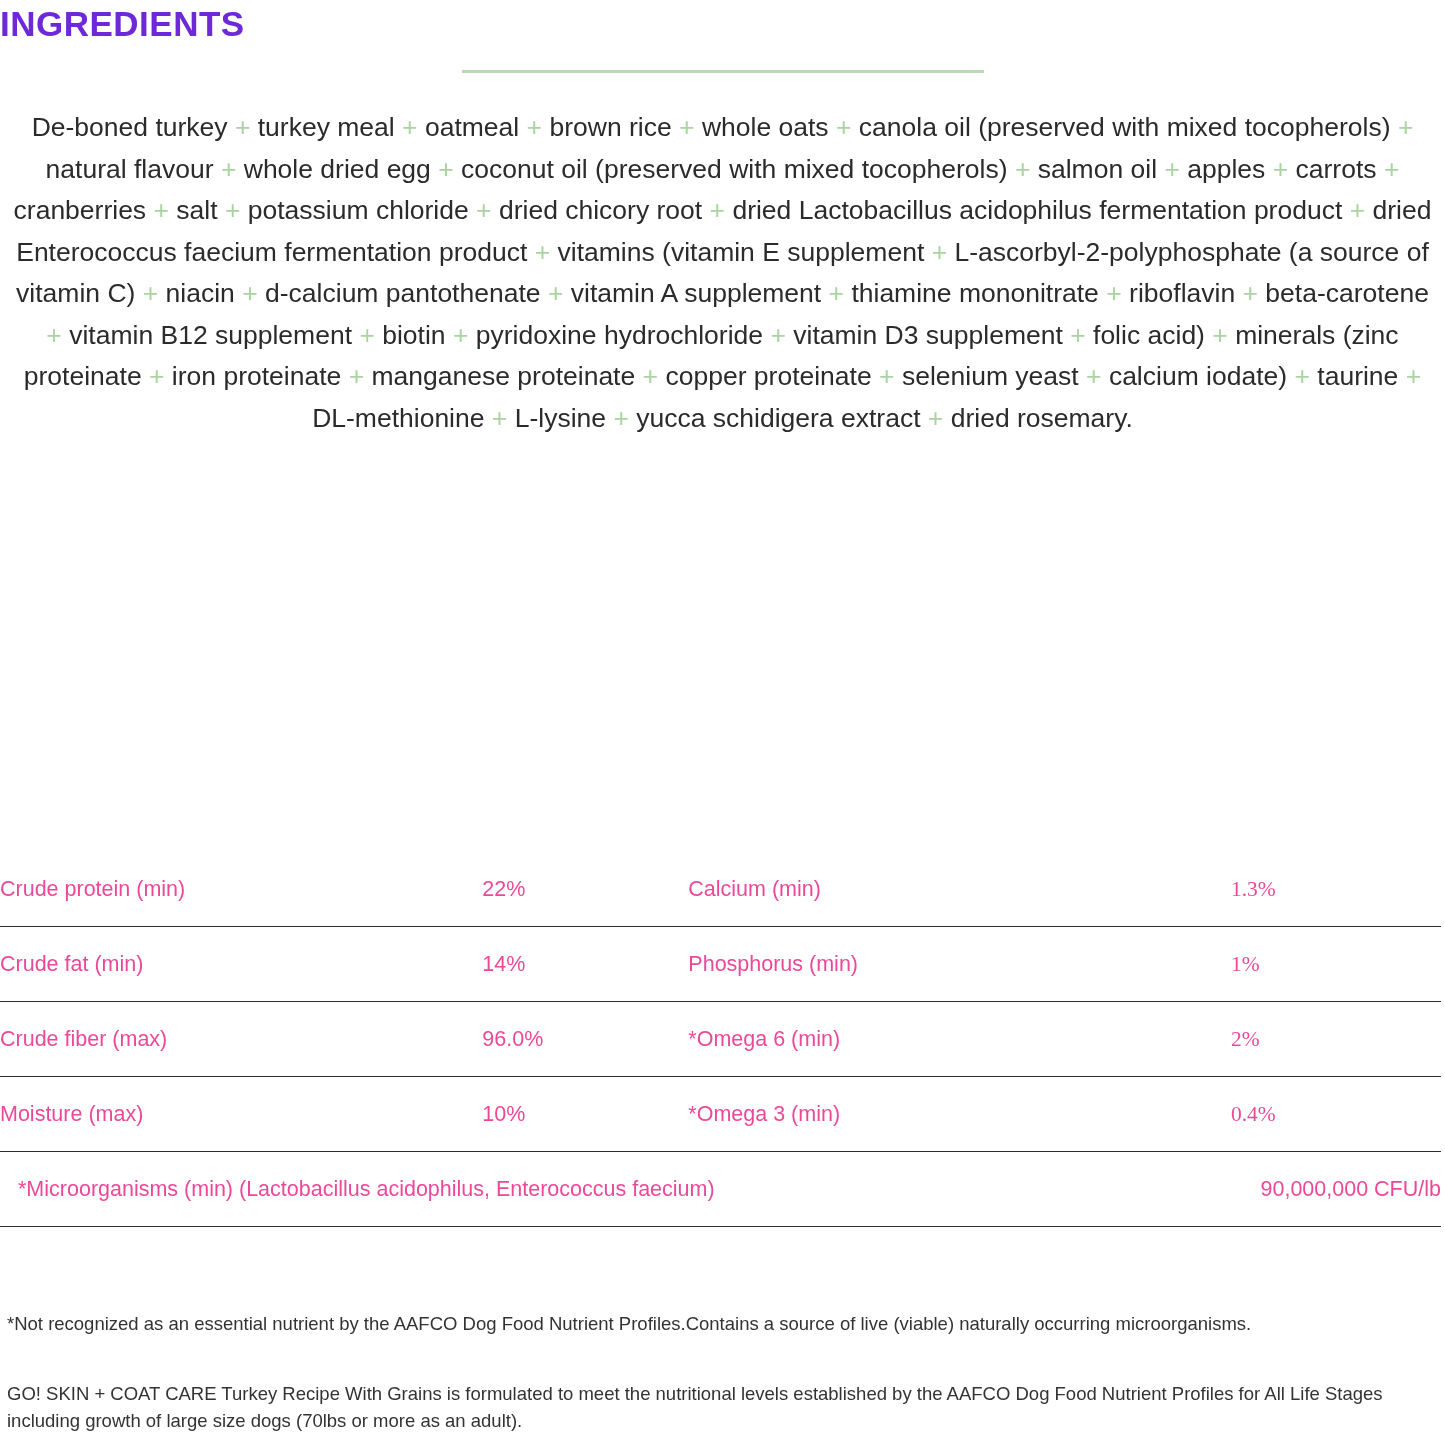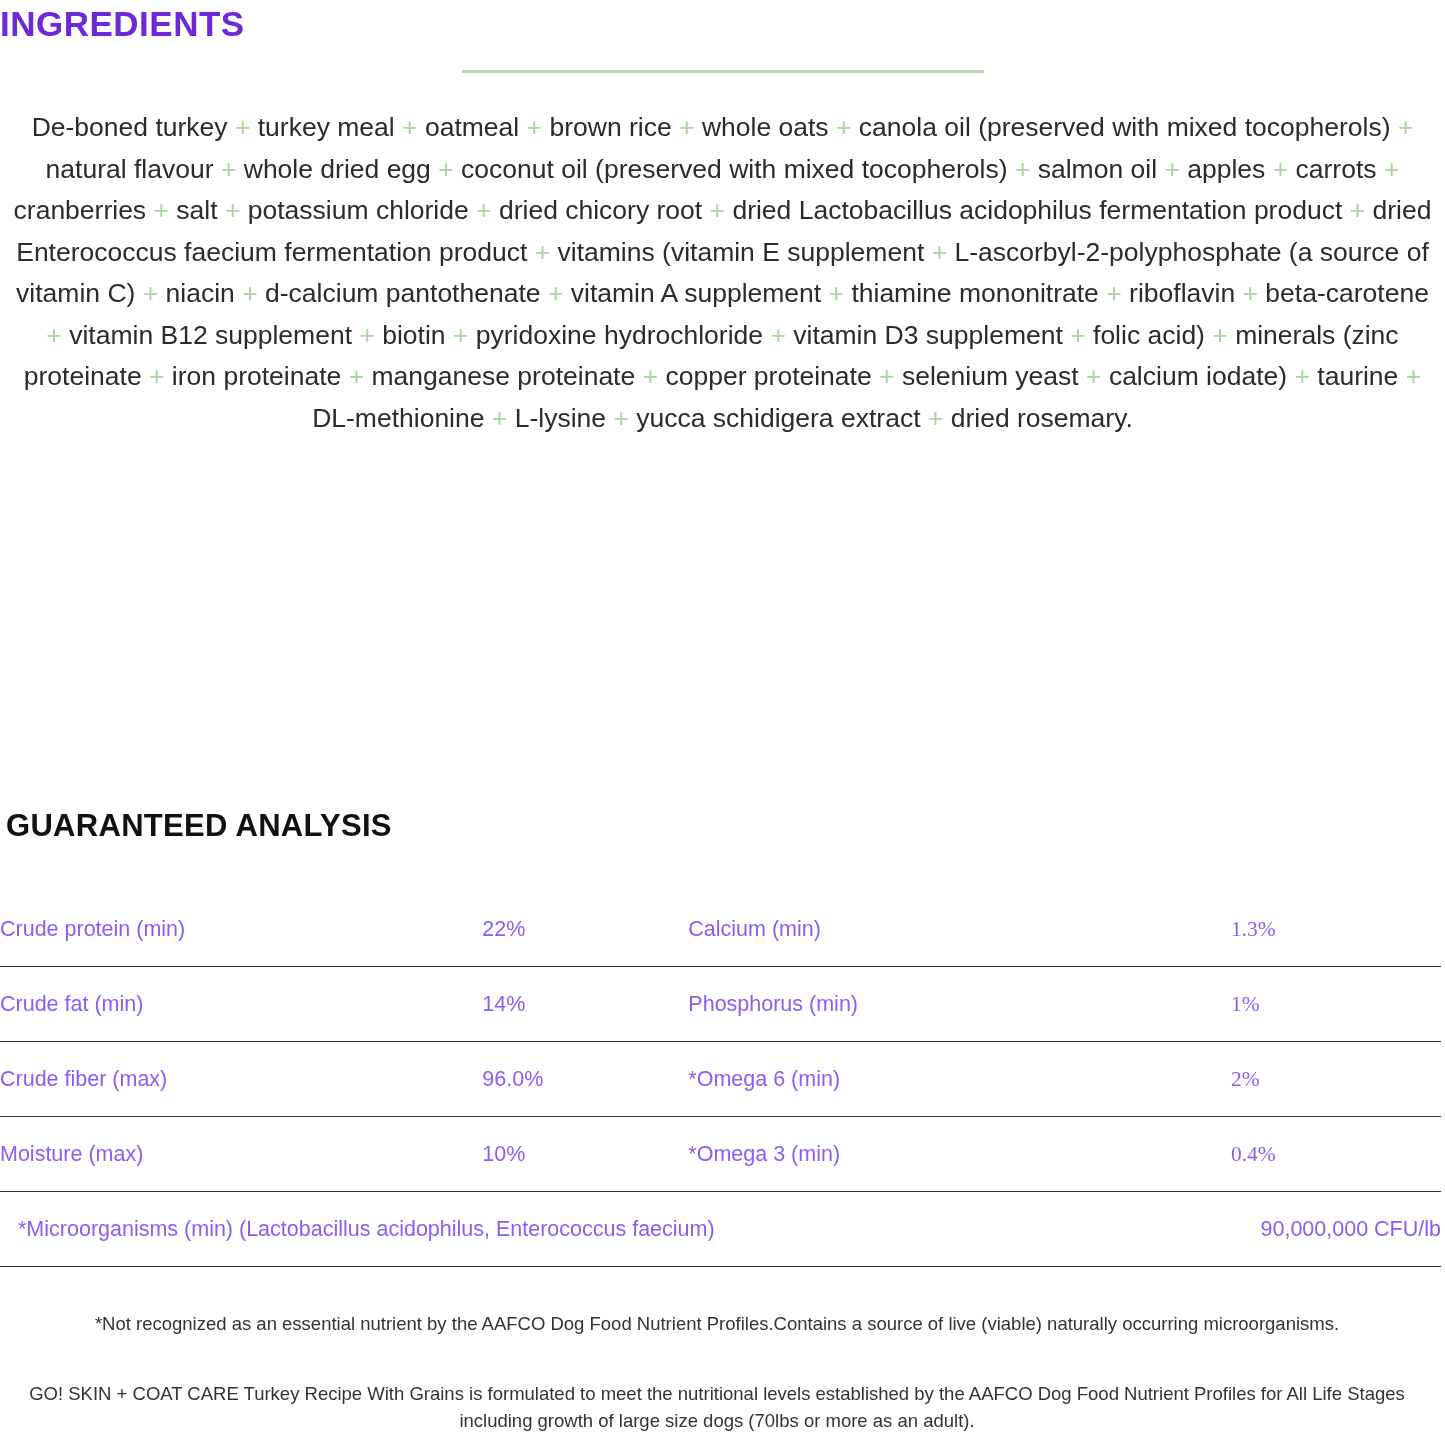--- a/index.html
+++ b/index.html
@@ -74,21 +74,21 @@
     margin-top: 46px;
     width: 1441px;
     border-collapse: collapse;
     table-layout: fixed;
   }
   table.ga-table tr {
     border-bottom: 1.6px solid #2e2e2e;
   }
   table.ga-table td {
     font-size: 21.5px;
-    color: #8b5cf6;
+    color: #ec4899;
     padding: 25px 0 24px 0;
     vertical-align: middle;
     font-weight: 400;
   }
   td.label-l { width: 480px; padding-left: 7px; }
   td.val-l   { width: 205px; }
   td.label-r { width: 540px; padding-left: 7px; }
   td.val-r   { width: 209px; text-align: left; font-family: Liberation Serif, serif; }
   .row-last td {
     padding-top: 27px;
@@ -98,38 +98,36 @@
   td.micro-value { text-align: right; padding-right: 68px; }
 
   
   .footnote {
     position: absolute;
     left: 7px;
     width: 1420px;
     font-size: 18.5px;
     line-height: 27px;
     color: #333333;
-    text-align: center;
   }
   .footnote-1 { top: 1310px; }
   .footnote-2 { top: 1380px; }
 </style>
 </head>
 <body>
 
 <div class="page">
 
   <section class="ingredients-section">
     <h1 class="ingredients-title">INGREDIENTS</h1>
     <div class="title-rule"></div>
     <p class="ingredients-body" id="ingredients-body">De-boned turkey <span class="plus">+</span> turkey meal <span class="plus">+</span> oatmeal <span class="plus">+</span> brown rice <span class="plus">+</span> whole oats <span class="plus">+</span> canola oil (preserved with mixed tocopherols) <span class="plus">+</span> natural flavour <span class="plus">+</span> whole dried egg <span class="plus">+</span> coconut oil (preserved with mixed tocopherols) <span class="plus">+</span> salmon oil <span class="plus">+</span> apples <span class="plus">+</span> carrots <span class="plus">+</span> cranberries <span class="plus">+</span> salt <span class="plus">+</span> potassium chloride <span class="plus">+</span> dried chicory root <span class="plus">+</span> dried Lactobacillus acidophilus fermentation product <span class="plus">+</span> dried Enterococcus faecium fermentation product <span class="plus">+</span> vitamins (vitamin E supplement <span class="plus">+</span> L-ascorbyl-2-polyphosphate (a source of vitamin C) <span class="plus">+</span> niacin <span class="plus">+</span> d-calcium pantothenate <span class="plus">+</span> vitamin A supplement <span class="plus">+</span> thiamine mononitrate <span class="plus">+</span> riboflavin <span class="plus">+</span> beta-carotene <span class="plus">+</span> vitamin B12 supplement <span class="plus">+</span> biotin <span class="plus">+</span> pyridoxine hydrochloride <span class="plus">+</span> vitamin D3 supplement <span class="plus">+</span> folic acid) <span class="plus">+</span> minerals (zinc proteinate <span class="plus">+</span> iron proteinate <span class="plus">+</span> manganese proteinate <span class="plus">+</span> copper proteinate <span class="plus">+</span> selenium yeast <span class="plus">+</span> calcium iodate) <span class="plus">+</span> taurine <span class="plus">+</span> DL-methionine <span class="plus">+</span> L-lysine <span class="plus">+</span> yucca schidigera extract <span class="plus">+</span> dried rosemary.</p>
   </section>
 
   <section class="ga-section">
-    <h2 class="ga-title">GUARANTEED ANALYSIS</h2>
 
     <table class="ga-table">
       <tbody id="ga-body">
           <tr>
             <td class="label-l">Crude protein (min)</td>
             <td class="val-l">22%</td>
             <td class="label-r">Calcium (min)</td>
             <td class="val-r">1.3%</td>
           </tr>
           <tr>

